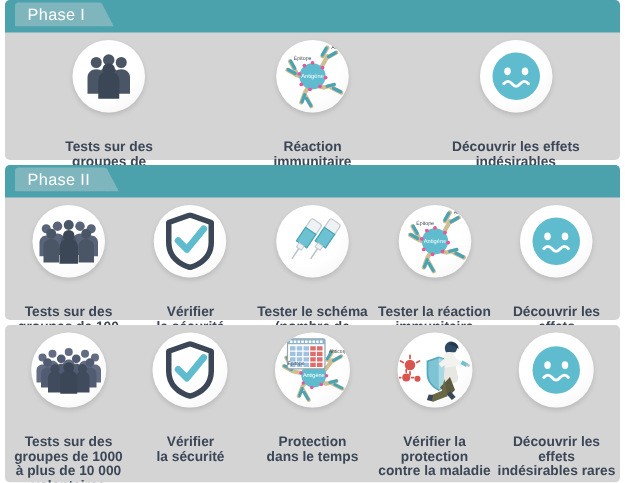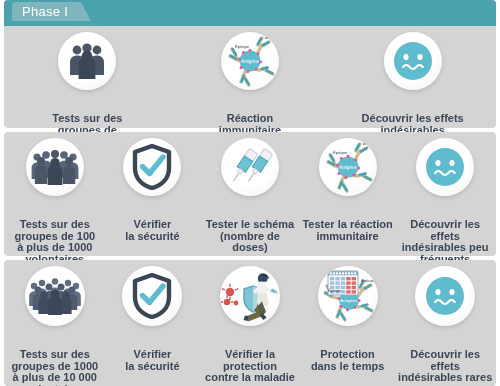--- a/index.html
+++ b/index.html
@@ -184,20 +184,25 @@
             </svg>
           </span>
         </div>
         <div class="caption">Découvrir les effets<br>indésirables fréquents</div>
       </div>
 
     </div>
   </div>
 
   <div class="phase phase-2">
+    <div class="phase-head">
+      <div class="phase-tab">
+        <span class="phase-tab-label">Phase II</span>
+      </div>
+    </div>
     <div class="phase-body">
 
       <div class="item">
         <div class="badge">
           <span>
             <svg width="50" height="40" viewBox="0 0 50 40">
               <g fill="#59637a">
                 <circle cx="7" cy="10" r="3.6"></circle>
                   <path d="M1.6 32V21c0-3.4 2.5-5.6 5.4-5.6S12.4 17.6 12.4 21v11z"></path>
                 <circle cx="43" cy="10" r="3.6"></circle>
@@ -360,53 +365,20 @@
       <div class="item">
         <div class="badge">
           <span>
             <svg width="44" height="46" viewBox="0 0 44 46">
               <path d="M22 2L5 8v16c0 11 8 17.5 17 20 9-2.5 17-9 17-20V8z" fill="none" stroke="#3b4656" stroke-width="4.4" stroke-linejoin="round"></path>
               <path d="M12.5 22.5l7 7L33 13" fill="none" stroke="#5fbcce" stroke-width="5.4" stroke-linecap="round" stroke-linejoin="round"></path>
             </svg>
           </span>
         </div>
         <div class="caption">Vérifier<br>la sécurité</div>
-      </div>
-
-      <div class="item">
-        <div class="badge">
-          <span>
-            <svg width="58" height="56" viewBox="0 0 58 56">
-              <g fill="#d9534f">
-                <circle cx="9" cy="24" r="4.2"></circle>
-                  <circle cx="6" cy="34" r="3.2"></circle>
-                  <circle cx="15" cy="35" r="2.4"></circle>
-                <g stroke="#d9534f" stroke-width="1.4" stroke-linecap="round">
-                  <path d="M9 18.6v-2.4M3.6 22l-2.2-1.2M14.4 22l2.2-1.2M9 29.4v2.4"></path>
-                  <path d="M6 29.6v-2M1.6 34h-1.4M10.4 34h1.4"></path>
-                </g>
-              </g>
-              <path d="M23 21l9-3 9 3v10c0 7-5.5 11.5-9 13-3.5-1.5-9-6-9-13z" fill="#7fc4d4" stroke="#55a9bd" stroke-width="1.4"></path>
-              <path d="M32 18l9 3v10c0 7-5.5 11.5-9 13z" fill="#cfe7ee" opacity=".55"></path>
-              <path d="M38 14c-1.8-2.6-1.4-6 .9-7.8 2.3-1.7 5.4-1.1 7 1.2 1.3 2 1 4.6-.6 6.3z" fill="#2f4a63"></path>
-              <path d="M39.8 7.5c2-2 5.2-2 7 .2.8 1 1.1 2.2.9 3.4-1.6-1.8-4.4-3-7.9-3.6z" fill="#24394c"></path>
-              <path d="M40 13.5c2.6 0 4.6 1.8 5 4.2l1.2 7.6-9.4 1.6-.6-8.2c-.2-2.8 1.4-5.2 3.8-5.2z" fill="#f2f2ef"></path>
-              <path d="M45 18.4l6.5 3.6-2 3.2-6-3.2z" fill="#f2f2ef"></path>
-              <path d="M51 20.4l4.4 2.4-1.6 2.8-4.4-2.4z" fill="#6cc2d1"></path>
-              <path d="M54.6 22.6l2.6 1.4-1 1.8-2.6-1.4z" fill="#b9c3c9"></path>
-              <path d="M36 19.4l-4 3.6 2.2 3 4.6-3.4z" fill="#f2f2ef"></path>
-              <path d="M36.6 26.2l9-1.2 1.8 8.4c.5 2.4-.6 4.4-2.6 4.8l-4.6 1c-2 .4-3.8-1-4.2-3.2z" fill="#e8e8e2"></path>
-              <path d="M41 33.5l4 10.5-5 5-7-7z" fill="#5d5b3f"></path>
-              <path d="M36.5 35l-2 9.5-9.5 4 2 5 12-4.5z" fill="#6b6945"></path>
-              <path d="M24 47.5l-1.5 4.5 4 1 1-5z" fill="#3b4656"></path>
-              <path d="M38.5 47.5l4 4.5 3-2.5-4-4.5z" fill="#3b4656"></path>
-            </svg>
-          </span>
-        </div>
-        <div class="caption">Vérifier la protection<br>contre la maladie</div>
       </div>
 
       <div class="item">
         <div class="badge">
           <span>
             <svg width="58" height="58" viewBox="0 0 58 58">
               <g stroke="#cfbd93" stroke-width="3.2" stroke-linecap="round" fill="none">
                 <path d="M45 14l-4 7M52 18l-7 4M45 21l-6 8"></path>
                 <path d="M6 26l7 4M8 19l5 9M13 30l10 2"></path>
                 <path d="M48 38l-8 2M53 44l-8-4M40 40l-9-3"></path>
@@ -473,20 +445,53 @@
               <text x="9" y="25" text-anchor="start" font-family="Liberation Sans, sans-serif" font-size="4" fill="#3b4656">Épitope</text>
             </svg>
           </span>
         </div>
         <div class="caption">Protection<br>dans le temps</div>
       </div>
 
       <div class="item">
         <div class="badge">
           <span>
+            <svg width="58" height="56" viewBox="0 0 58 56">
+              <g fill="#d9534f">
+                <circle cx="9" cy="24" r="4.2"></circle>
+                  <circle cx="6" cy="34" r="3.2"></circle>
+                  <circle cx="15" cy="35" r="2.4"></circle>
+                <g stroke="#d9534f" stroke-width="1.4" stroke-linecap="round">
+                  <path d="M9 18.6v-2.4M3.6 22l-2.2-1.2M14.4 22l2.2-1.2M9 29.4v2.4"></path>
+                  <path d="M6 29.6v-2M1.6 34h-1.4M10.4 34h1.4"></path>
+                </g>
+              </g>
+              <path d="M23 21l9-3 9 3v10c0 7-5.5 11.5-9 13-3.5-1.5-9-6-9-13z" fill="#7fc4d4" stroke="#55a9bd" stroke-width="1.4"></path>
+              <path d="M32 18l9 3v10c0 7-5.5 11.5-9 13z" fill="#cfe7ee" opacity=".55"></path>
+              <path d="M38 14c-1.8-2.6-1.4-6 .9-7.8 2.3-1.7 5.4-1.1 7 1.2 1.3 2 1 4.6-.6 6.3z" fill="#2f4a63"></path>
+              <path d="M39.8 7.5c2-2 5.2-2 7 .2.8 1 1.1 2.2.9 3.4-1.6-1.8-4.4-3-7.9-3.6z" fill="#24394c"></path>
+              <path d="M40 13.5c2.6 0 4.6 1.8 5 4.2l1.2 7.6-9.4 1.6-.6-8.2c-.2-2.8 1.4-5.2 3.8-5.2z" fill="#f2f2ef"></path>
+              <path d="M45 18.4l6.5 3.6-2 3.2-6-3.2z" fill="#f2f2ef"></path>
+              <path d="M51 20.4l4.4 2.4-1.6 2.8-4.4-2.4z" fill="#6cc2d1"></path>
+              <path d="M54.6 22.6l2.6 1.4-1 1.8-2.6-1.4z" fill="#b9c3c9"></path>
+              <path d="M36 19.4l-4 3.6 2.2 3 4.6-3.4z" fill="#f2f2ef"></path>
+              <path d="M36.6 26.2l9-1.2 1.8 8.4c.5 2.4-.6 4.4-2.6 4.8l-4.6 1c-2 .4-3.8-1-4.2-3.2z" fill="#e8e8e2"></path>
+              <path d="M41 33.5l4 10.5-5 5-7-7z" fill="#5d5b3f"></path>
+              <path d="M36.5 35l-2 9.5-9.5 4 2 5 12-4.5z" fill="#6b6945"></path>
+              <path d="M24 47.5l-1.5 4.5 4 1 1-5z" fill="#3b4656"></path>
+              <path d="M38.5 47.5l4 4.5 3-2.5-4-4.5z" fill="#3b4656"></path>
+            </svg>
+          </span>
+        </div>
+        <div class="caption">Vérifier la protection<br>contre la maladie</div>
+      </div>
+
+      <div class="item">
+        <div class="badge">
+          <span>
             <svg width="42" height="42" viewBox="0 0 42 42">
               <circle cx="21" cy="21" r="19" fill="#5fbcce"></circle>
               <ellipse cx="14" cy="17" rx="2.6" ry="3.1" fill="#ffffff"></ellipse>
               <ellipse cx="28" cy="17" rx="2.6" ry="3.1" fill="#ffffff"></ellipse>
               <path d="M11 27q3.3-4 6.6 0t6.6 0 6.6 0" stroke="#ffffff" stroke-width="2.2" fill="none" stroke-linecap="round"></path>
             </svg>
           </span>
         </div>
         <div class="caption">Découvrir les effets<br>indésirables rares</div>
       </div>

